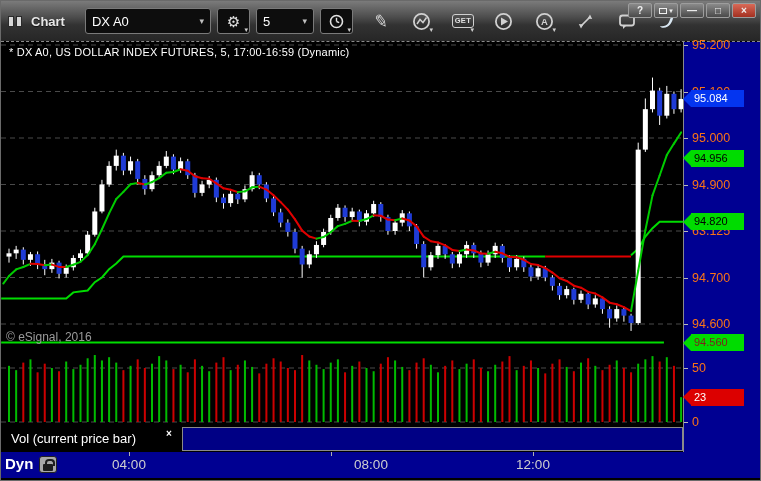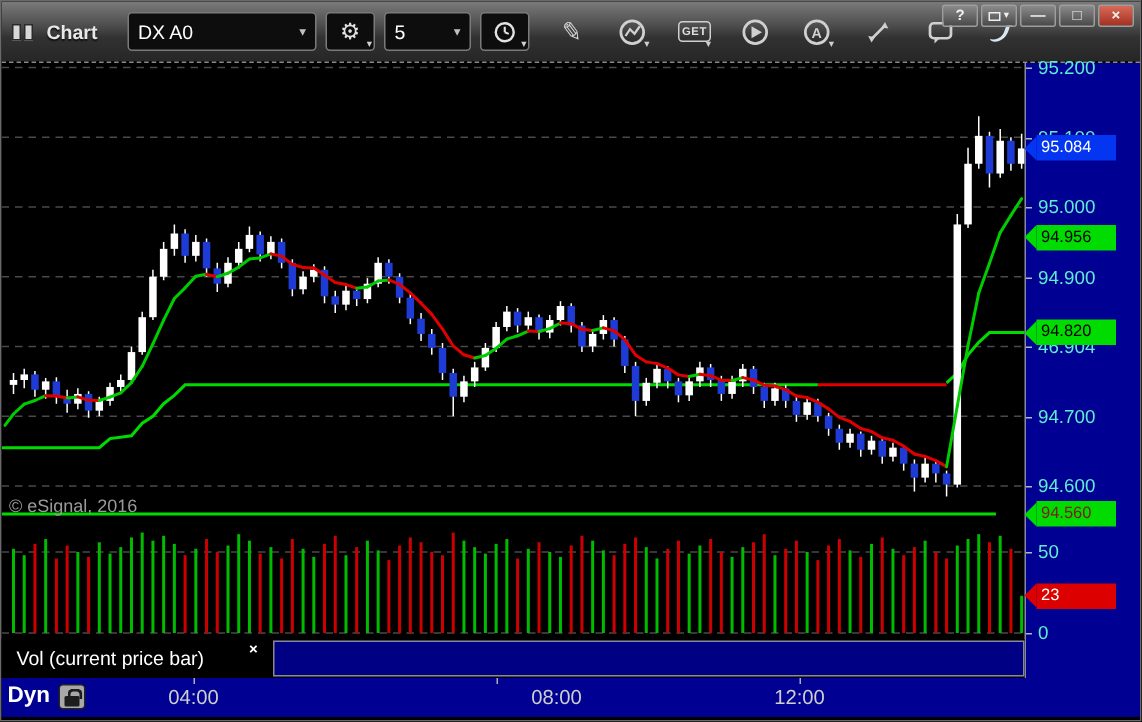--- a/index.html
+++ b/index.html
@@ -59,21 +59,21 @@
   .direction-label{
     position:absolute;left:7px;top:263px;height:22px;line-height:22px;
     background:#00dc00;color:#000;font-size:16px;padding:0 7px;font-weight:500;
   }
   .copyright{position:absolute;left:5px;top:288px;color:#9a9a9a;font-size:12px;}
   
   .axis-col{
     position:absolute;left:682px;top:0;width:77px;height:410px;
     background:#000092;border-left:1px solid #8a8a8a;
   }
-  .ptick{position:absolute;left:8px;color:#5eead4;font-size:12.5px;line-height:17px;height:17px;}
+  .ptick{position:absolute;left:8px;color:#f97316;font-size:12.5px;line-height:17px;height:17px;}
   .pdash{position:absolute;left:0;width:4px;height:1px;background:#b8b8b8;}
   .tag{position:absolute;left:-1px;display:flex;align-items:center;height:17px;}
   .tag .arr{width:0;height:0;border-top:8.5px solid transparent;border-bottom:8.5px solid transparent;}
   .tag .bd{font-size:11px;height:17px;line-height:17px;padding:0 3px;min-width:53px;}
   
   .tabbar{position:absolute;left:0;top:384px;width:682px;height:26px;background:#000;}
   .vol-tab{position:absolute;left:0;top:0;height:26px;background:#000;color:#fff;font-size:13px;padding:5px 28px 0 10px;}
   .tab-close{position:absolute;left:165px;top:2px;color:#fff;font-size:10px;font-weight:bold;cursor:default;}
   .tab-empty-box{position:absolute;left:181px;top:1px;width:501px;height:24px;background:#000085;border:1px solid #8a8a8a;}
   
@@ -572,33 +572,34 @@
         <line x1="622.9" y1="265.12073804950114" x2="630.0500000000001" y2="269.1080535371254" stroke="#e00000" stroke-width="2" stroke-linecap="round"></line>
         <line x1="630.0500000000001" y1="269.1080535371254" x2="637.2" y2="228.737290152848" stroke="#00cc00" stroke-width="2" stroke-linecap="round"></line>
         <line x1="637.2" y1="228.737290152848" x2="644.35" y2="188.34546761463463" stroke="#00cc00" stroke-width="2" stroke-linecap="round"></line>
         <line x1="644.35" y1="188.34546761463463" x2="651.5" y2="153.40160071097222" stroke="#00cc00" stroke-width="2" stroke-linecap="round"></line>
         <line x1="651.5" y1="153.40160071097222" x2="658.65" y2="133.47120053322897" stroke="#00cc00" stroke-width="2" stroke-linecap="round"></line>
         <line x1="658.65" y1="133.47120053322897" x2="665.8000000000001" y2="113.0596503999235" stroke="#00cc00" stroke-width="2" stroke-linecap="round"></line>
         <line x1="665.8000000000001" y1="113.0596503999235" x2="672.95" y2="101.58723779994125" stroke="#00cc00" stroke-width="2" stroke-linecap="round"></line>
         <line x1="672.95" y1="101.58723779994125" x2="680.1" y2="90.42542834995557" stroke="#00cc00" stroke-width="2" stroke-linecap="round"></line>
       </svg>
 
+    <div class="chart-title">* DX A0, US DOLLAR INDEX FUTURES, 5, 17:00-16:59 (Dynamic)</div>
     <div class="copyright">© eSignal, 2016</div>
 
     <div class="axis-col" id="axis-col">
         <div class="pdash" style="top: 3px;"></div>
         <div class="ptick" style="top: -5px;">95.200</div>
         <div class="pdash" style="top: 49.5px;"></div>
         <div class="ptick" style="top: 41.5px;">95.100</div>
         <div class="pdash" style="top: 96px;"></div>
         <div class="ptick" style="top: 88px;">95.000</div>
         <div class="pdash" style="top: 142.5px;"></div>
         <div class="ptick" style="top: 134.5px;">94.900</div>
         <div class="pdash" style="top: 189px;"></div>
-        <div class="ptick" style="top: 181px;">46.904</div>
+        <div class="ptick" style="top: 181px;">63.125</div>
         <div class="pdash" style="top: 235.5px;"></div>
         <div class="ptick" style="top: 227.5px;">94.700</div>
         <div class="pdash" style="top: 282px;"></div>
         <div class="ptick" style="top: 274px;">94.600</div>
         <div class="pdash" style="top: 326px;"></div>
         <div class="ptick" style="top: 318px;">50</div>
         <div class="pdash" style="top: 380px;"></div>
         <div class="ptick" style="top: 372px;">0</div>
         <div class="tag" style="top: 48.44px;">
           <span class="arr" style="border-right: 8px solid rgb(4, 53, 240);"></span>

